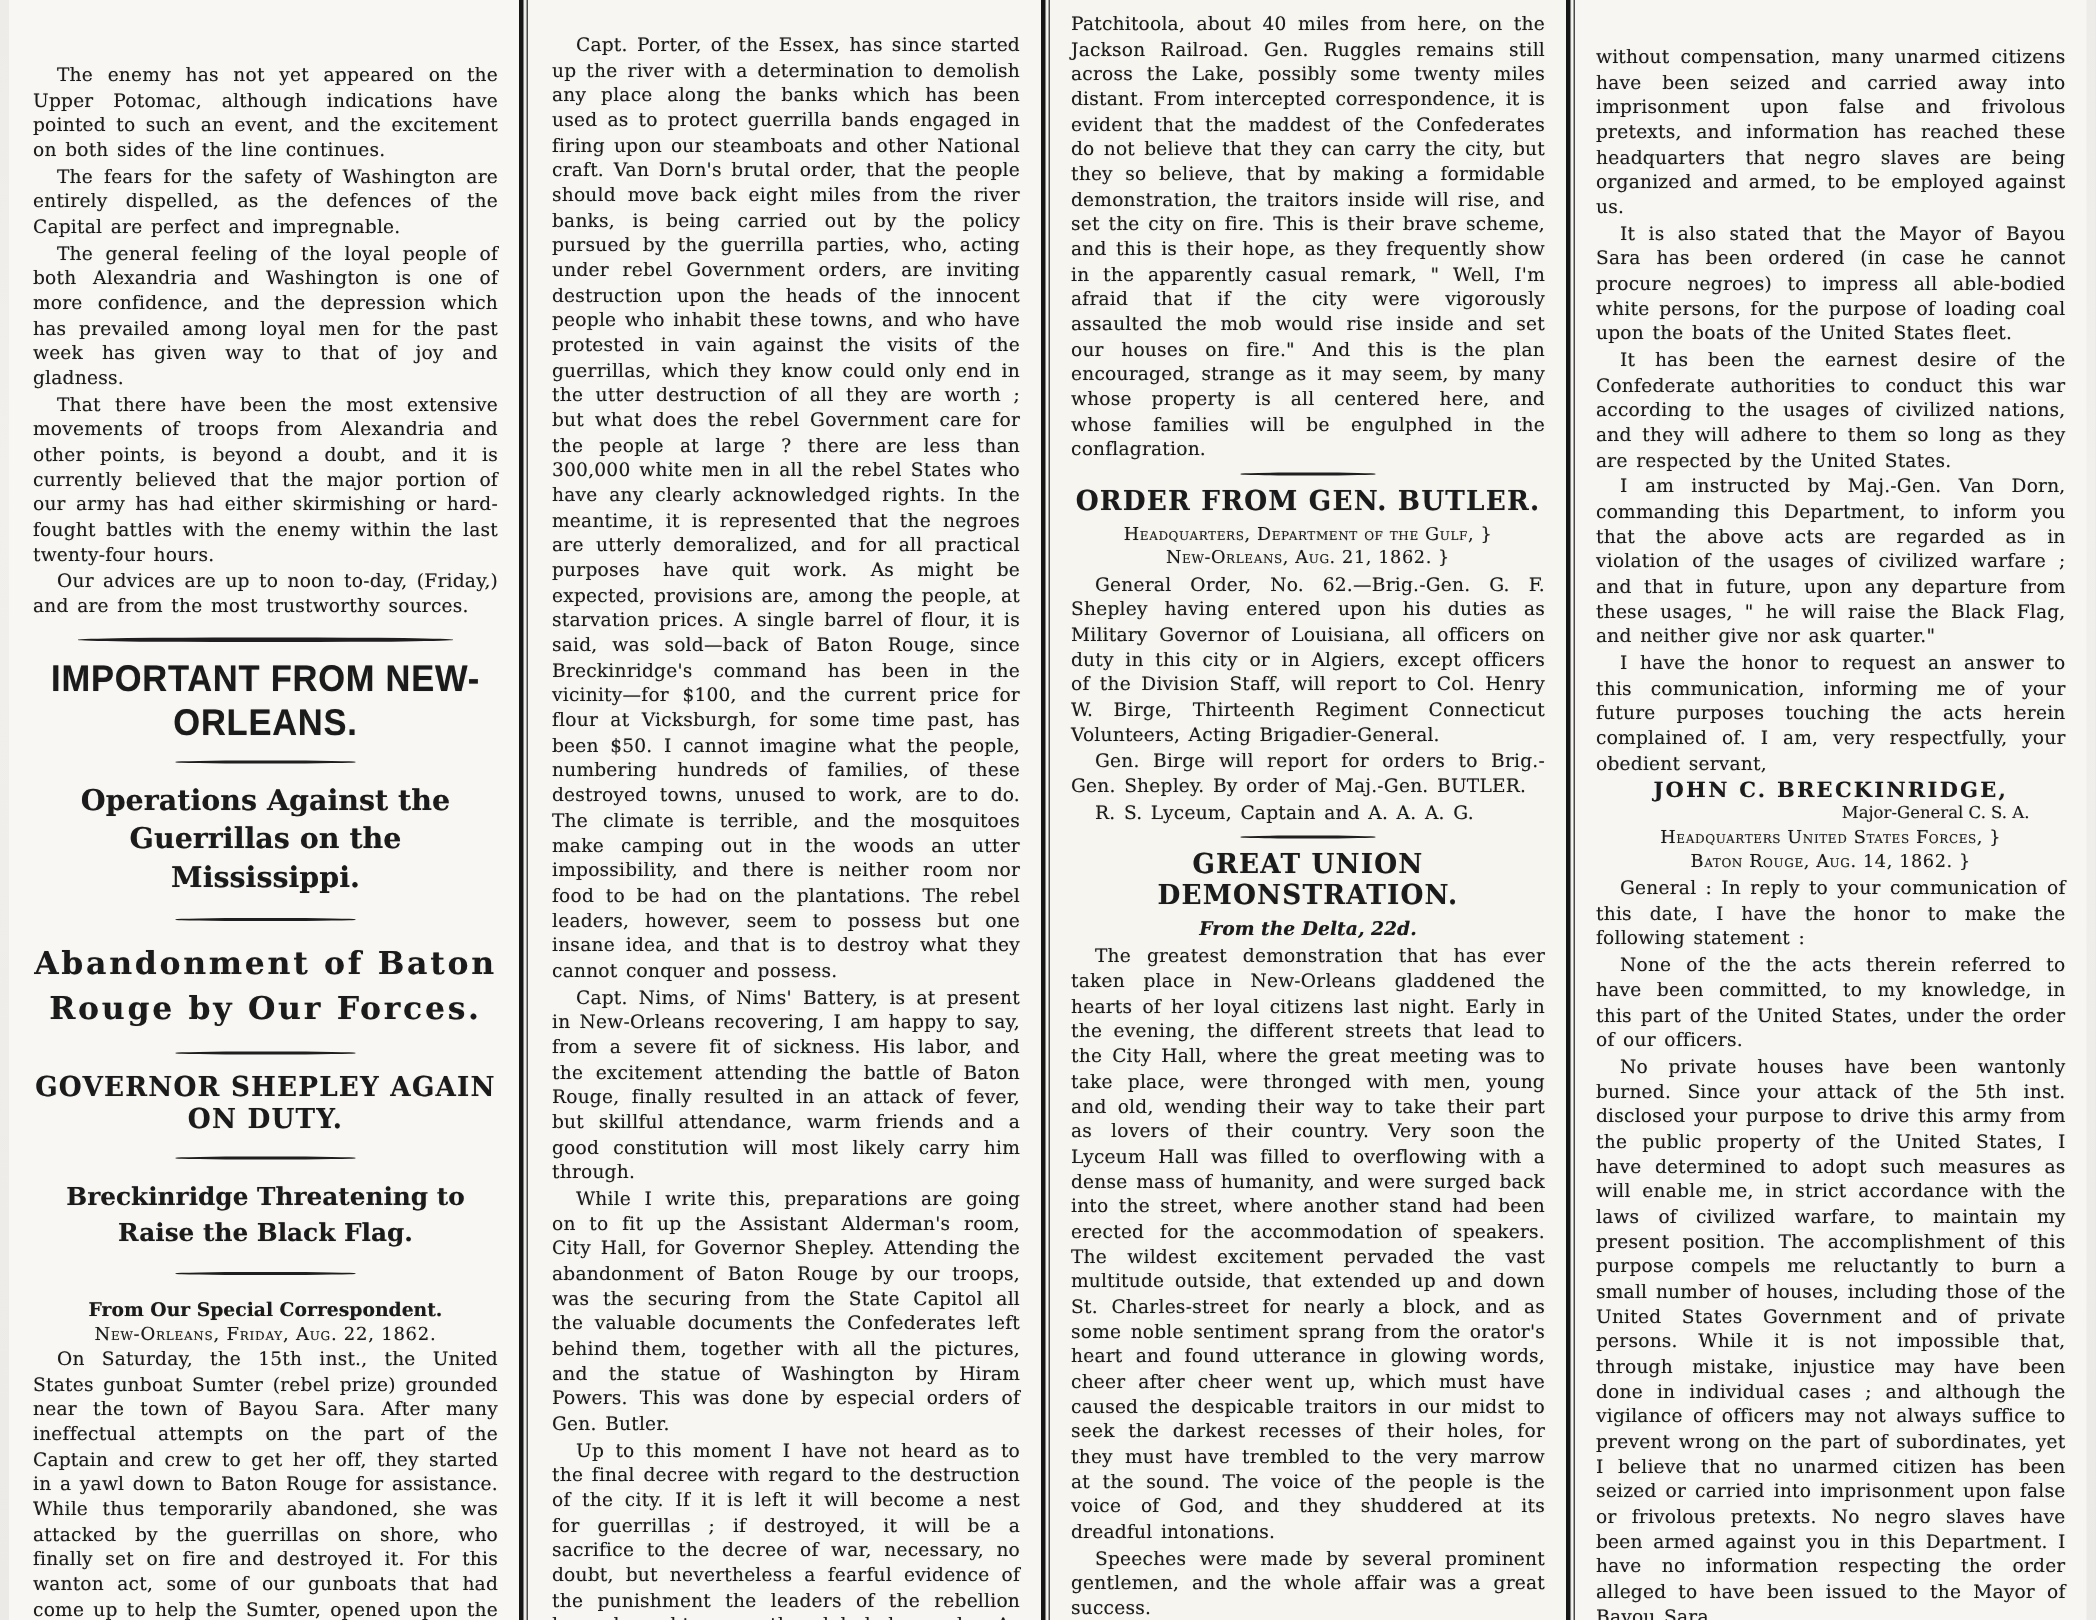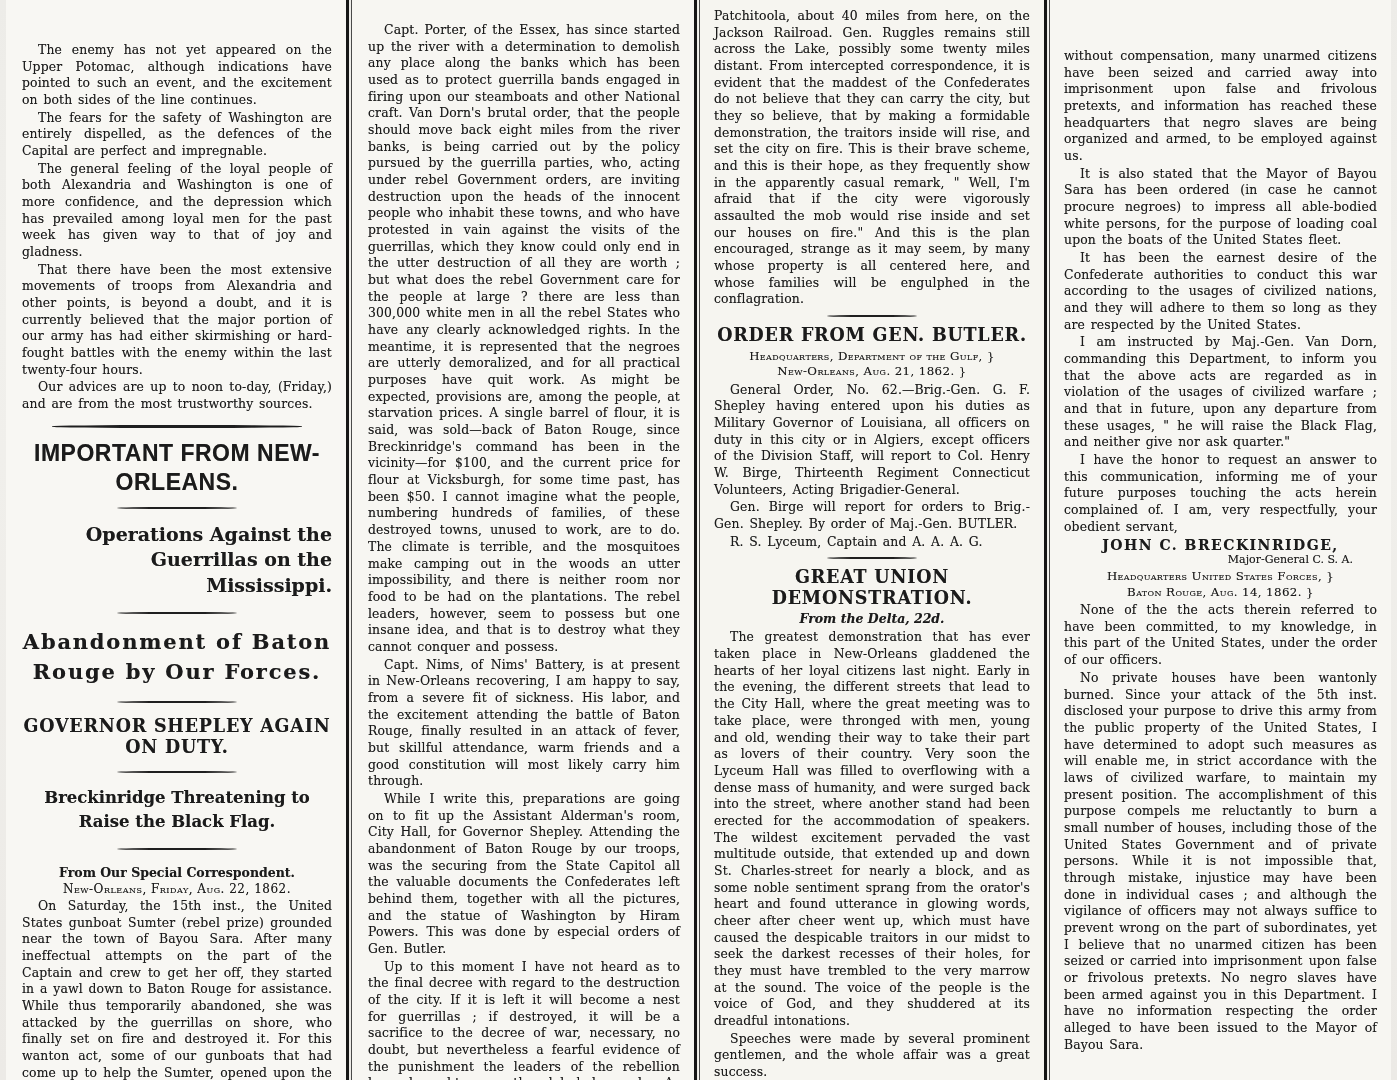--- a/index.html
+++ b/index.html
@@ -12,41 +12,41 @@
   .page{position:absolute;inset:0;background:
     linear-gradient(180deg,#edece8 0%,#f1f0ec 30%,#eceae6 100%);}
   .col{
     position:absolute;top:0;bottom:0;background:#f7f6f2;
     padding:10px 14px 6px 16px;box-sizing:border-box;overflow:hidden;
     text-shadow:0 0 0.5px rgba(20,20,20,0.45);
   }
   #col1{left:6px;width:340px;padding-top:42px;background:#f8f7f3;}
   #col2{left:352px;width:342px;padding-top:22px;}
   #col3{left:698px;width:346px;padding-top:8px;background:#f6f5f0;}
-  #col4{left:1048px;width:343px;padding-top:48px;}
+  #col4{left:1048px;width:343px;padding-top:30px;}
   .vrule{position:absolute;top:0;bottom:0;background:#161616;}
   .vrule.r1{left:346px;width:3px;}
   .vrule.r2{left:694px;width:3px;}
   .vrule.r3{left:1044px;width:3px;}
   .vrule.thin{width:1px;background:#4a4a4a;}
   .vrule.t1{left:351px;} .vrule.t2{left:699px;} .vrule.t3{left:1049px;}
 
   .blk{margin:0;}
   .p{font-size:12.4px;line-height:1.345;text-align:justify;text-indent:16px;
      word-spacing:1.6px;letter-spacing:0.15px;margin-bottom:1px;}
   .p.noindent{text-indent:0;}
   .rule{height:24px;position:relative;}
   .rule::after{content:"";position:absolute;left:50%;top:11px;transform:translateX(-50%);
      width:120px;height:2px;background:#1f1f1f;border-radius:45%;}
   .rule.wide::after{width:250px;height:3px;}
   .rule.small{height:14px;} .rule.small::after{top:6px;width:90px;}
   .h-gothic{font-family:"Liberation Sans",sans-serif;font-weight:bold;
      font-size:23px;text-align:center;letter-spacing:0.5px;transform:scaleY(1.08);
      margin:2px 0 2px;}
-  .h-serif{font-size:19px;font-weight:bold;text-align:right;line-height:1.35;margin:2px 0;}
+  .h-serif{font-size:19px;font-weight:bold;text-align:center;line-height:1.35;margin:2px 0;}
   .h-claren{font-size:21px;font-weight:bold;text-align:center;line-height:1.45;
      letter-spacing:1.8px;margin:2px 0;}
   .h-caps{font-size:17.5px;font-weight:bold;text-align:center;letter-spacing:0.8px;
      margin:2px 0 4px;transform:scaleY(1.05);}
   .h-serif2{font-size:16.5px;font-weight:bold;text-align:center;line-height:1.5;margin:2px 0;}
   .credit{font-size:12.5px;font-weight:bold;text-align:center;margin:4px 0 2px;}
   .dateline{font-size:12px;font-variant:small-caps;text-align:center;margin-bottom:2px;
      letter-spacing:0.5px;}
   .hq{font-size:11.8px;font-variant:small-caps;text-align:center;white-space:pre-line;
      line-height:1.3;margin:3px 0 2px;letter-spacing:0.4px;}
@@ -103,20 +103,21 @@
   <div class="col" id="col4">
       <div class="blk p noindent">without compensation, many unarmed citizens have been seized and carried away into imprisonment upon false and frivolous pretexts, and information has reached these headquarters that negro slaves are being organized and armed, to be employed against us.</div>
       <div class="blk p">It is also stated that the Mayor of Bayou Sara has been ordered (in case he cannot procure negroes) to impress all able-bodied white persons, for the purpose of loading coal upon the boats of the United States fleet.</div>
       <div class="blk p">It has been the earnest desire of the Confederate authorities to conduct this war according to the usages of civilized nations, and they will adhere to them so long as they are respected by the United States.</div>
       <div class="blk p">I am instructed by Maj.-Gen. Van Dorn, commanding this Department, to inform you that the above acts are regarded as in violation of the usages of civilized warfare ; and that in future, upon any departure from these usages, " he will raise the Black Flag, and neither give nor ask quarter."</div>
       <div class="blk p">I have the honor to request an answer to this communication, informing me of your future purposes touching the acts herein complained of.  I am, very respectfully, your obedient servant,</div>
       <div class="blk sig-name">JOHN C. BRECKINRIDGE,</div>
       <div class="blk sig-title">Major-General C. S. A.</div>
       <div class="blk hq">Headquarters United States Forces, }
 Baton Rouge, Aug. 14, 1862. }</div>
+      <div class="blk p">General : In reply to your communication of this date, I have the honor to make the following statement :</div>
       <div class="blk p">None of the the acts therein referred to have been committed, to my knowledge, in this part of the United States, under the order of our officers.</div>
       <div class="blk p">No private houses have been wantonly burned. Since your attack of the 5th inst. disclosed your purpose to drive this army from the public property of the United States, I have determined to adopt such measures as will enable me, in strict accordance with the laws of civilized warfare, to maintain my present position.  The accomplishment of this purpose compels me reluctantly to burn a small number of houses, including those of the United States Government and of private persons.  While it is not impossible that, through mistake, injustice may have been done in individual cases ; and although the vigilance of officers may not always suffice to prevent wrong on the part of subordinates, yet I believe that no unarmed citizen has been seized or carried into imprisonment upon false or frivolous pretexts.  No negro slaves have been armed against you in this Department.  I have no information respecting the order alleged to have been issued to the Mayor of Bayou Sara.</div>
     </div>
   <div class="vrule r1"></div>
   <div class="vrule thin t1"></div>
   <div class="vrule r2"></div>
   <div class="vrule thin t2"></div>
   <div class="vrule r3"></div>
   <div class="vrule thin t3"></div>
 </div>

